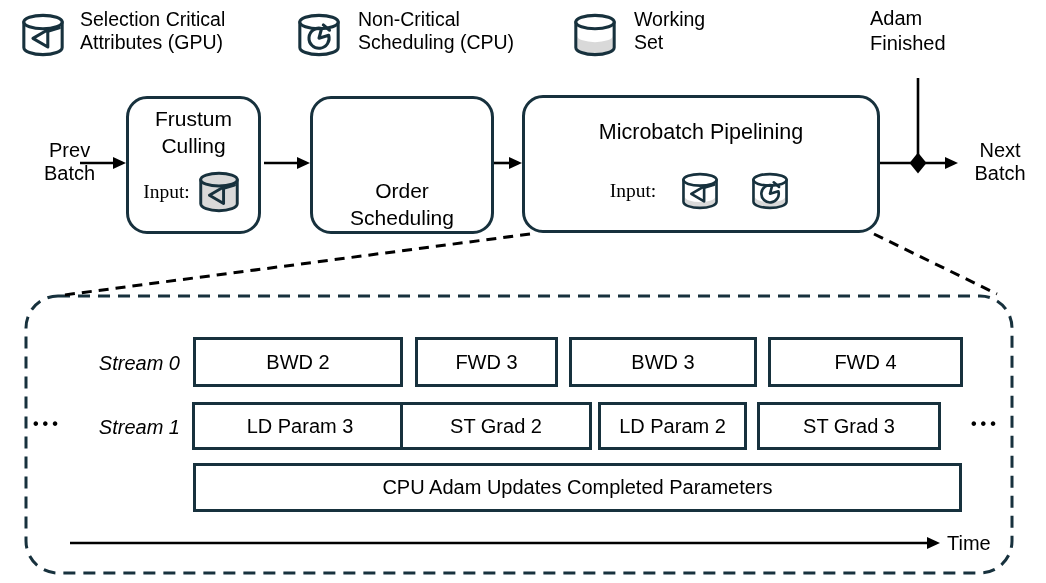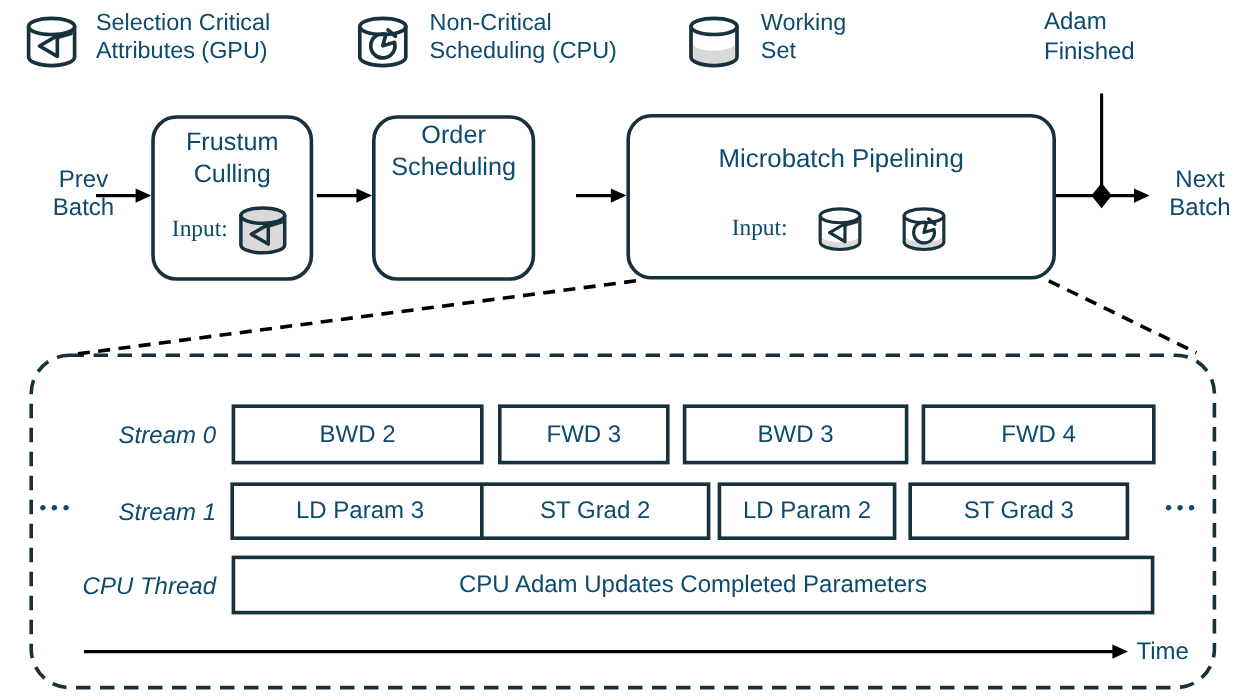--- a/index.html
+++ b/index.html
@@ -1,18 +1,18 @@
 <!DOCTYPE html>
 <html><head>
 <meta charset="utf-8">
 <style>
   html,body{margin:0;padding:0;background:#fff;}
   .stage{
     position:relative;width:1046px;height:583px;background:#ffffff;
-    font-family:"Liberation Sans", sans-serif;color:#0c4a6e;overflow:hidden;
+    font-family:"Liberation Sans", sans-serif;color:#000000;overflow:hidden;
   }
   .overlay{position:absolute;left:0;top:0;width:1046px;height:583px;}
   .abs{position:absolute;}
   .preline{white-space:pre-line;}
   .legend-label{font-size:19.5px;line-height:23px;}
   .side-label{font-size:20px;line-height:23px;text-align:center;}
   .adam-label{font-size:20px;line-height:25px;}
   .flow-box{
     position:absolute;background:#fff;border:3px solid #17313d;border-radius:21px;
     display:flex;flex-direction:column;align-items:center;box-sizing:border-box;
@@ -112,21 +112,21 @@
       <span class="input-label">Input:</span>
       <svg width="50" height="42" viewBox="0 0 48 46" style="margin-left:4px">
         <path class="ol" d="M4,9.5 V36 a20,7.5 0 0 0 40,0 V9.5" fill="#d9d9d9"></path>
         <ellipse class="ol" cx="24" cy="9.5" rx="20" ry="7" fill="#d9d9d9"></ellipse>
         <path class="ol" d="M29,17.5 L13.5,26.5 L29,35.5 Z" fill="none"></path>
         <path class="ol" d="M29,19 L41,15.5" fill="none"></path>
       </svg>
     </div>
   </div>
 
-  <div class="flow-box" style="left:310px;top:96px;width:136px;height:138px;justify-content:flex-start">
+  <div class="flow-box" style="left:310px;top:96px;width:184px;height:138px;justify-content:flex-end">
     <div class="box-title preline">Order
 Scheduling</div>
   </div>
 
   <div class="flow-box" style="left:522px;top:95px;width:358px;height:138px">
     <div class="box-title" style="margin-top:21px;font-size:21.5px">Microbatch Pipelining</div>
     <div class="input-row" style="margin-top:26px">
       <span class="input-label">Input:</span>
       <svg width="44" height="38" viewBox="0 0 48 46" style="margin-left:22px">
         <path d="M4,9.5 V36 a20,7.5 0 0 0 40,0 V9.5" fill="#fff"></path>
@@ -145,21 +145,20 @@
         <path class="ol" d="M28.5,12.5 L35,18" fill="none"></path>
       </svg>
     </div>
   </div>
 
   <div class="abs side-label preline" style="left:962px;top:139px;width:76px;text-align:center">Next
 Batch</div>
 
   <div class="tl-label" style="top:351px">Stream 0</div>
   <div class="tl-label" style="top:415px">Stream 1</div>
-  <div class="tl-label" style="top:477px">CPU Thread</div>
 
   <div class="dots" style="left:33px;top:416px">•••</div>
   <div class="dots" style="left:971px;top:416px">•••</div>
 
   <div class="tl-block" style="left:193px;top:337px;width:210px;height:50px">BWD 2</div>
   <div class="tl-block" style="left:415px;top:337px;width:143px;height:50px">FWD 3</div>
   <div class="tl-block" style="left:569px;top:337px;width:188px;height:50px">BWD 3</div>
   <div class="tl-block" style="left:768px;top:337px;width:195px;height:50px">FWD 4</div>
 
   <div class="tl-block" style="left:192px;top:402px;width:216px;height:48px">LD Param 3</div>

